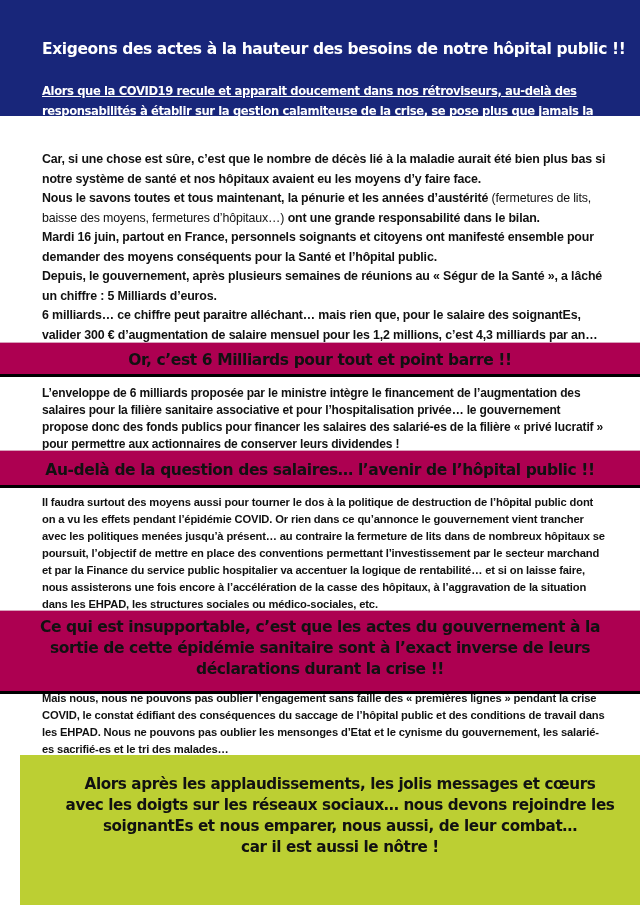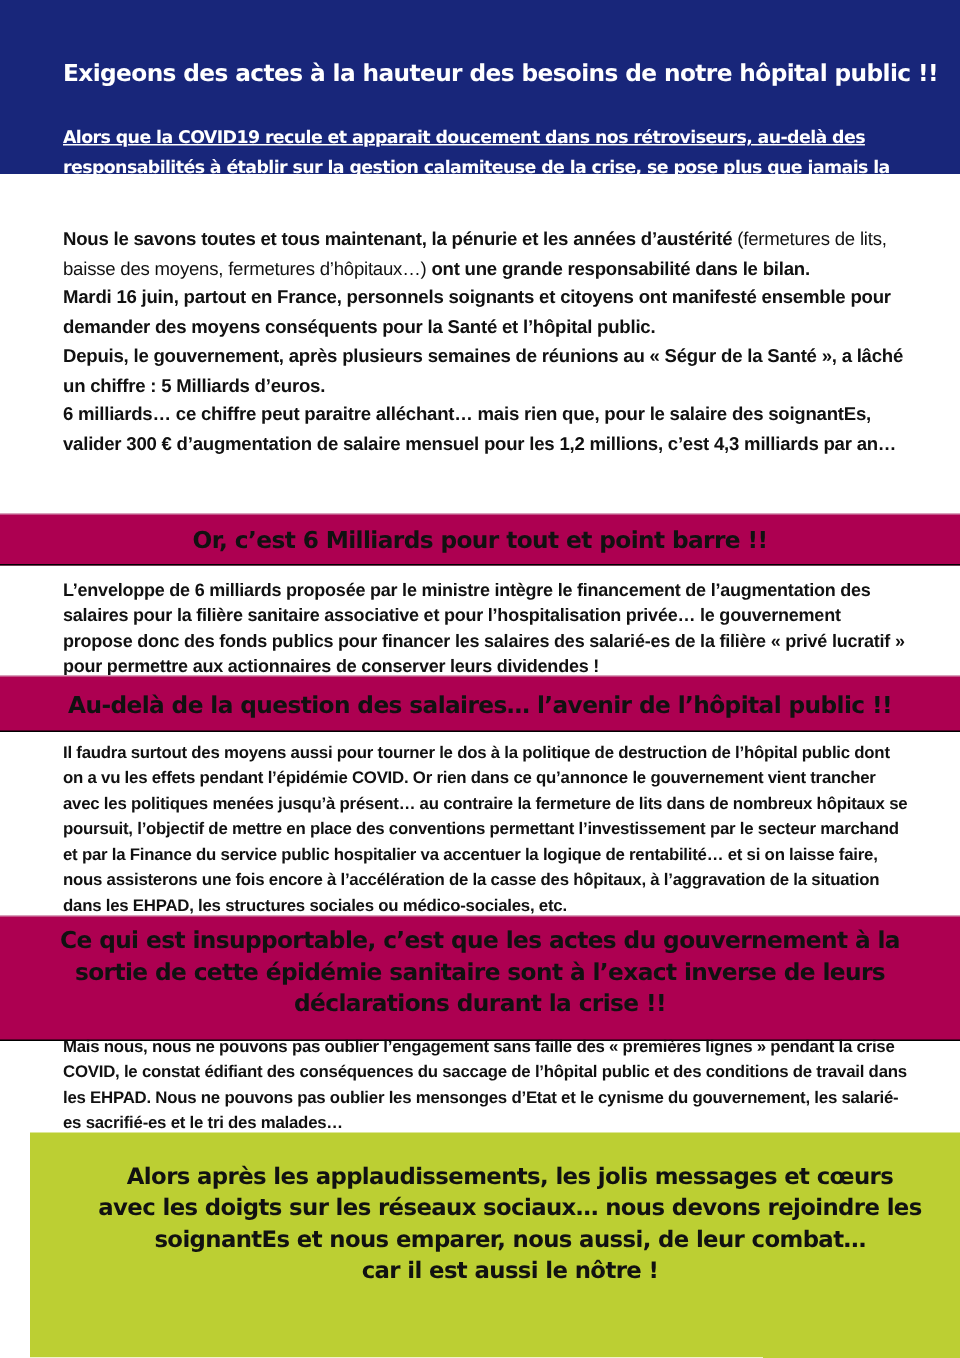--- a/index.html
+++ b/index.html
@@ -1,21 +1,21 @@
 <!DOCTYPE html>
 <html><head>
   <meta charset="utf-8">
   <style>
     * { margin: 0; padding: 0; box-sizing: border-box; }
     html, body { width: 640px; height: 905px; background: #ffffff; overflow: hidden; }
     body { position: relative; font-family: "Liberation Sans", "DejaVu Sans", sans-serif; }
 
     .band { position: absolute; left: 0; width: 640px; }
     .blue { background: #18267a; }
-    .magenta { background: #ad0051; border-top: 1px solid #d9a0bb; border-bottom: 1px solid #000000; }
+    .magenta { background: #ad0051; border-top: 1px solid #d9a0bb; border-bottom: 3px solid #000000; }
     .green { background: #bccf33; margin-left: 20px; }
 
     .hand {
       font-family: "DejaVu Sans", "Liberation Sans", sans-serif;
       font-weight: bold;
       letter-spacing: -0.4px;
     }
 
     #header { top: 0; height: 116px; }
     #header-title {
@@ -59,20 +59,21 @@
   </style>
 </head>
 <body>
 
 <div class="band blue" id="header">
   <div id="header-title" class="hand">Exigeons des actes à la hauteur des besoins de notre hôpital public !!</div>
   <div id="header-intro" class="hand">Alors que la COVID19 recule et apparait doucement dans nos rétroviseurs, au-delà des responsabilités à établir sur la gestion calamiteuse de la crise, se pose plus que jamais la question de l’avenir de notre système de soin et de l’hôpital.</div>
 </div>
 
 <div class="body-text" id="para1">
+  <div>Car, si une chose est sûre, c’est que le nombre de décès lié à la maladie aurait été bien plus bas si notre système de santé et nos hôpitaux avaient eu les moyens d’y faire face.</div>
   <div><span>Nous le savons toutes et tous maintenant, la pénurie et les années d’austérité</span><span class="normal"> (fermetures de lits, baisse des moyens, fermetures d’hôpitaux…) </span><span>ont une grande responsabilité dans le bilan.</span></div>
   <div>Mardi 16 juin, partout en France, personnels soignants et citoyens ont manifesté ensemble pour demander des moyens conséquents pour la Santé et l’hôpital public.</div>
   <div>Depuis, le gouvernement, après plusieurs semaines de réunions au « Ségur de la Santé », a lâché un chiffre : 5 Milliards d’euros.</div>
   <div>6 milliards… ce chiffre peut paraitre alléchant… mais rien que, pour le salaire des soignantEs, valider 300 € d’augmentation de salaire mensuel pour les 1,2 millions, c’est 4,3 milliards par an…</div>
 </div>
 
 <div class="band magenta" id="band1">
   <div class="band-title hand" id="band1-title">Or, c’est 6 Milliards pour tout et point barre !!</div>
 </div>
 

